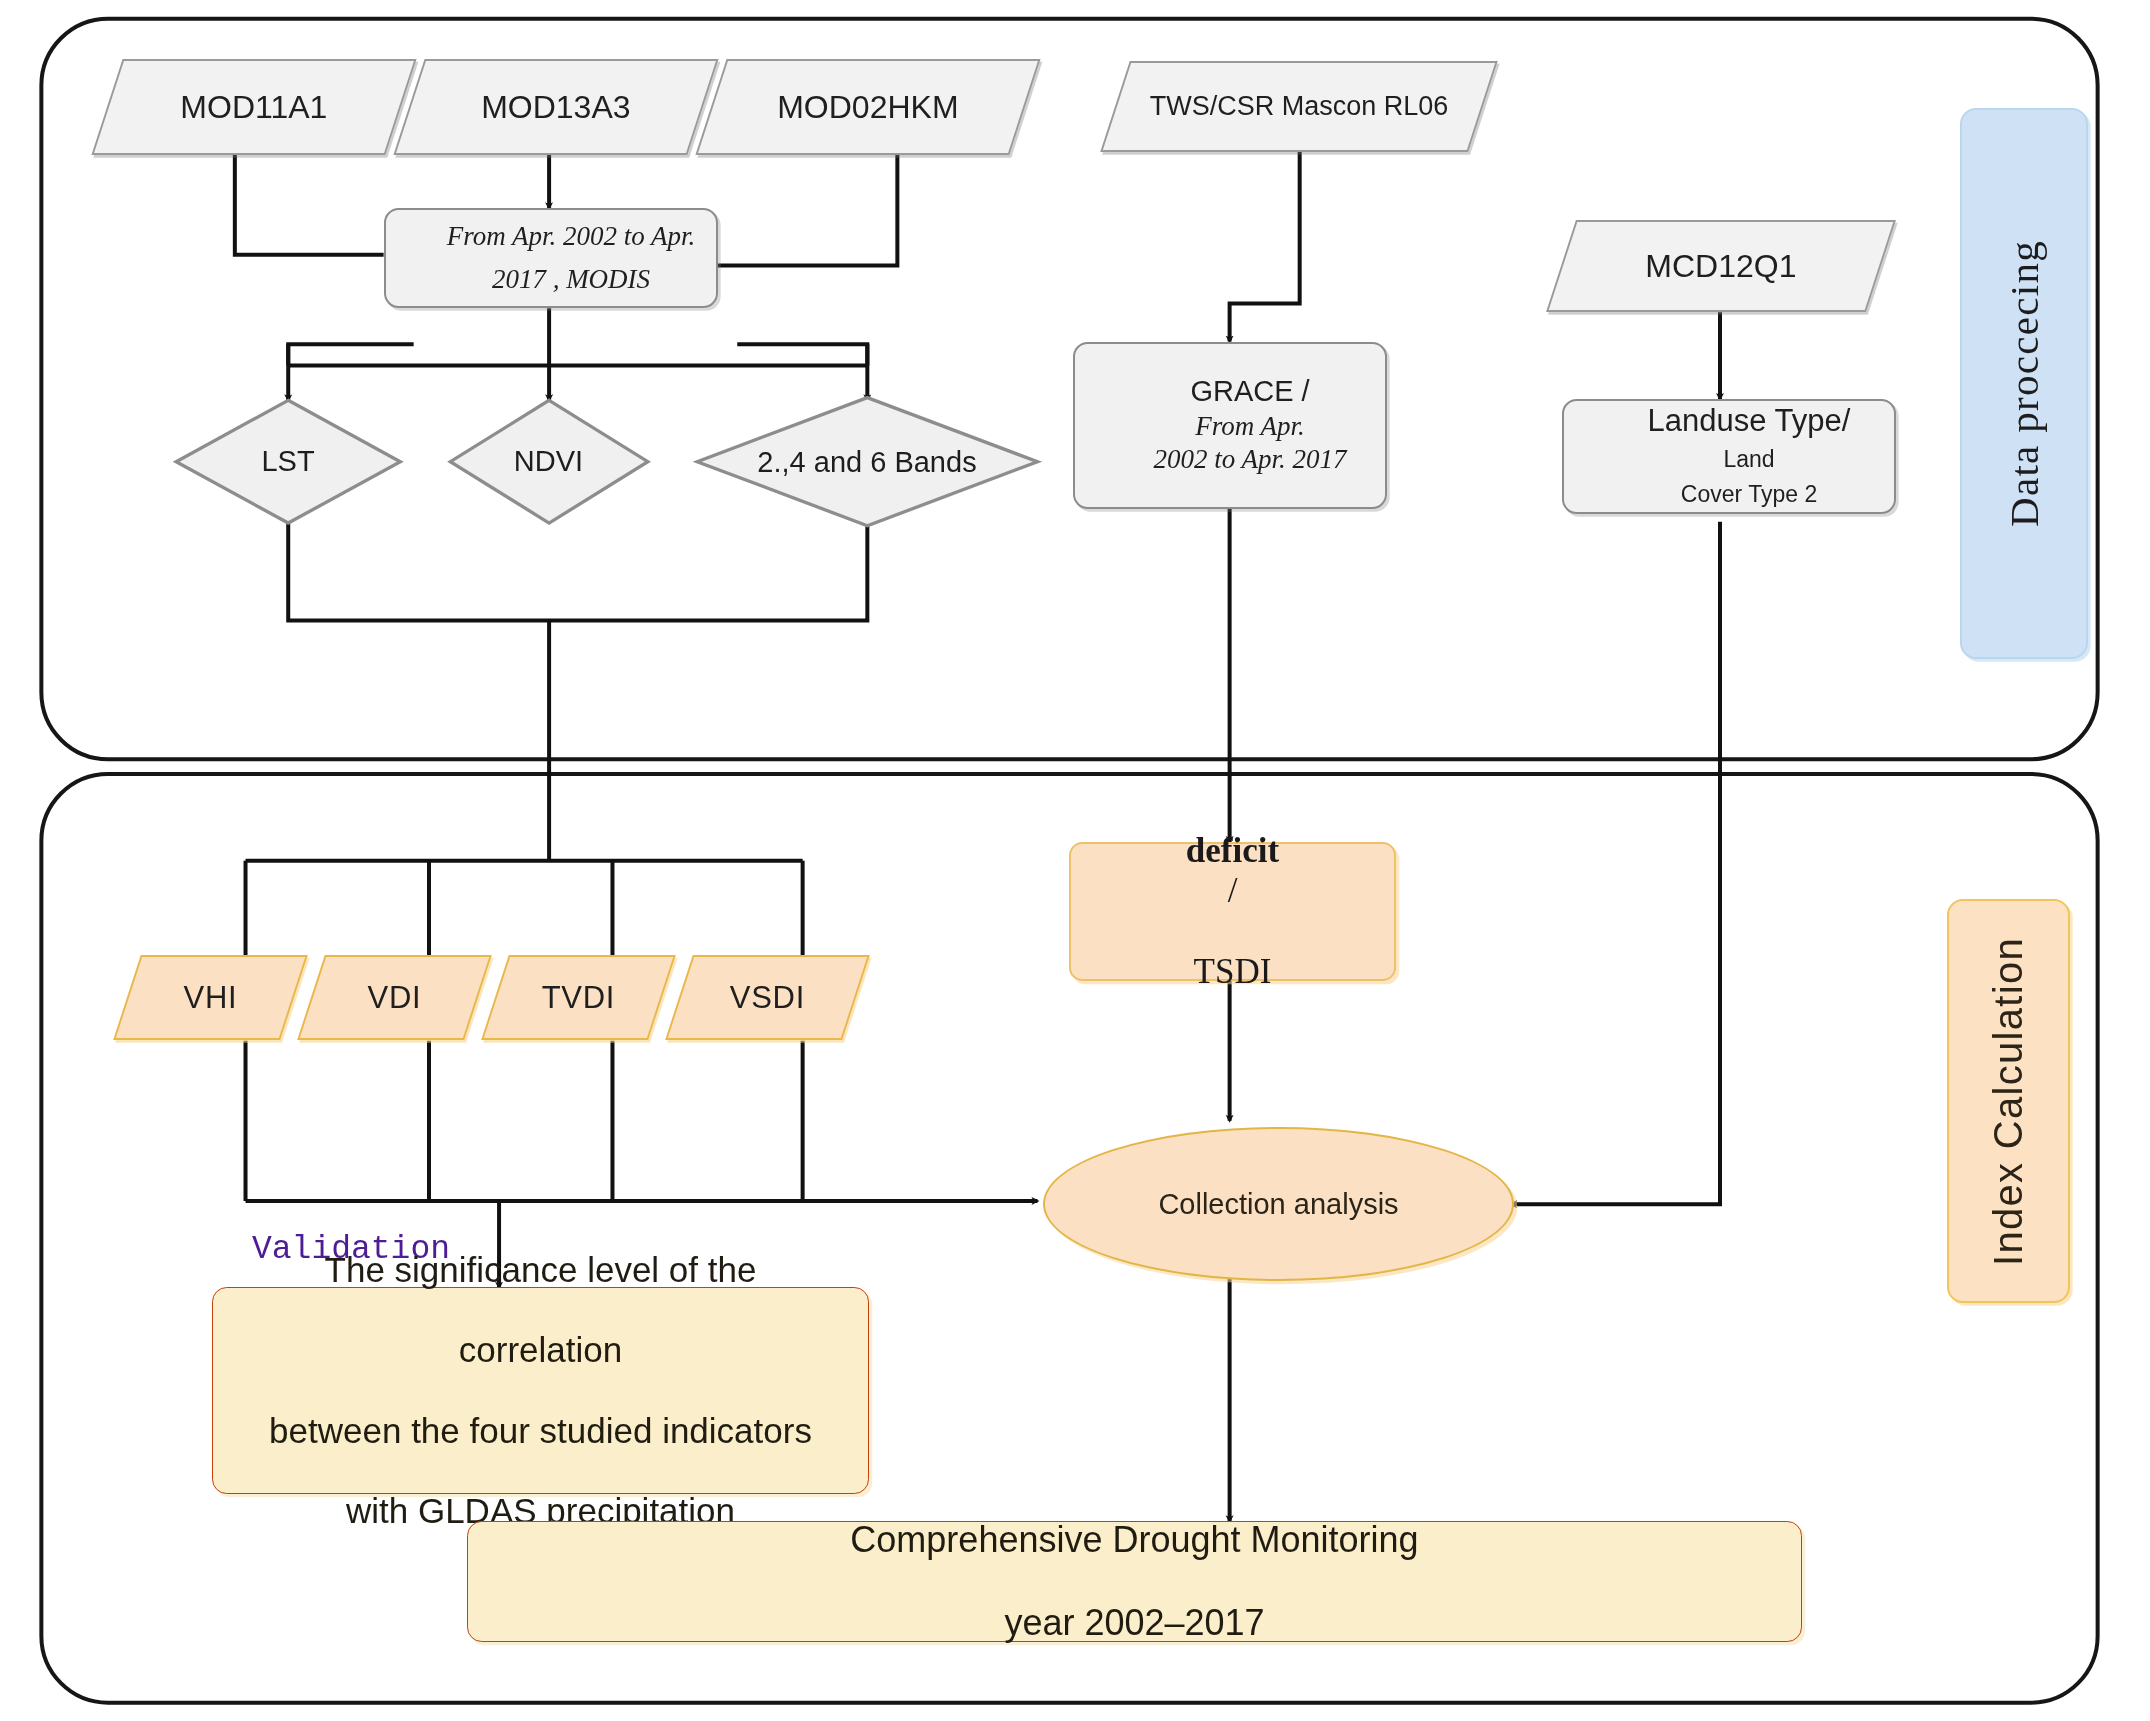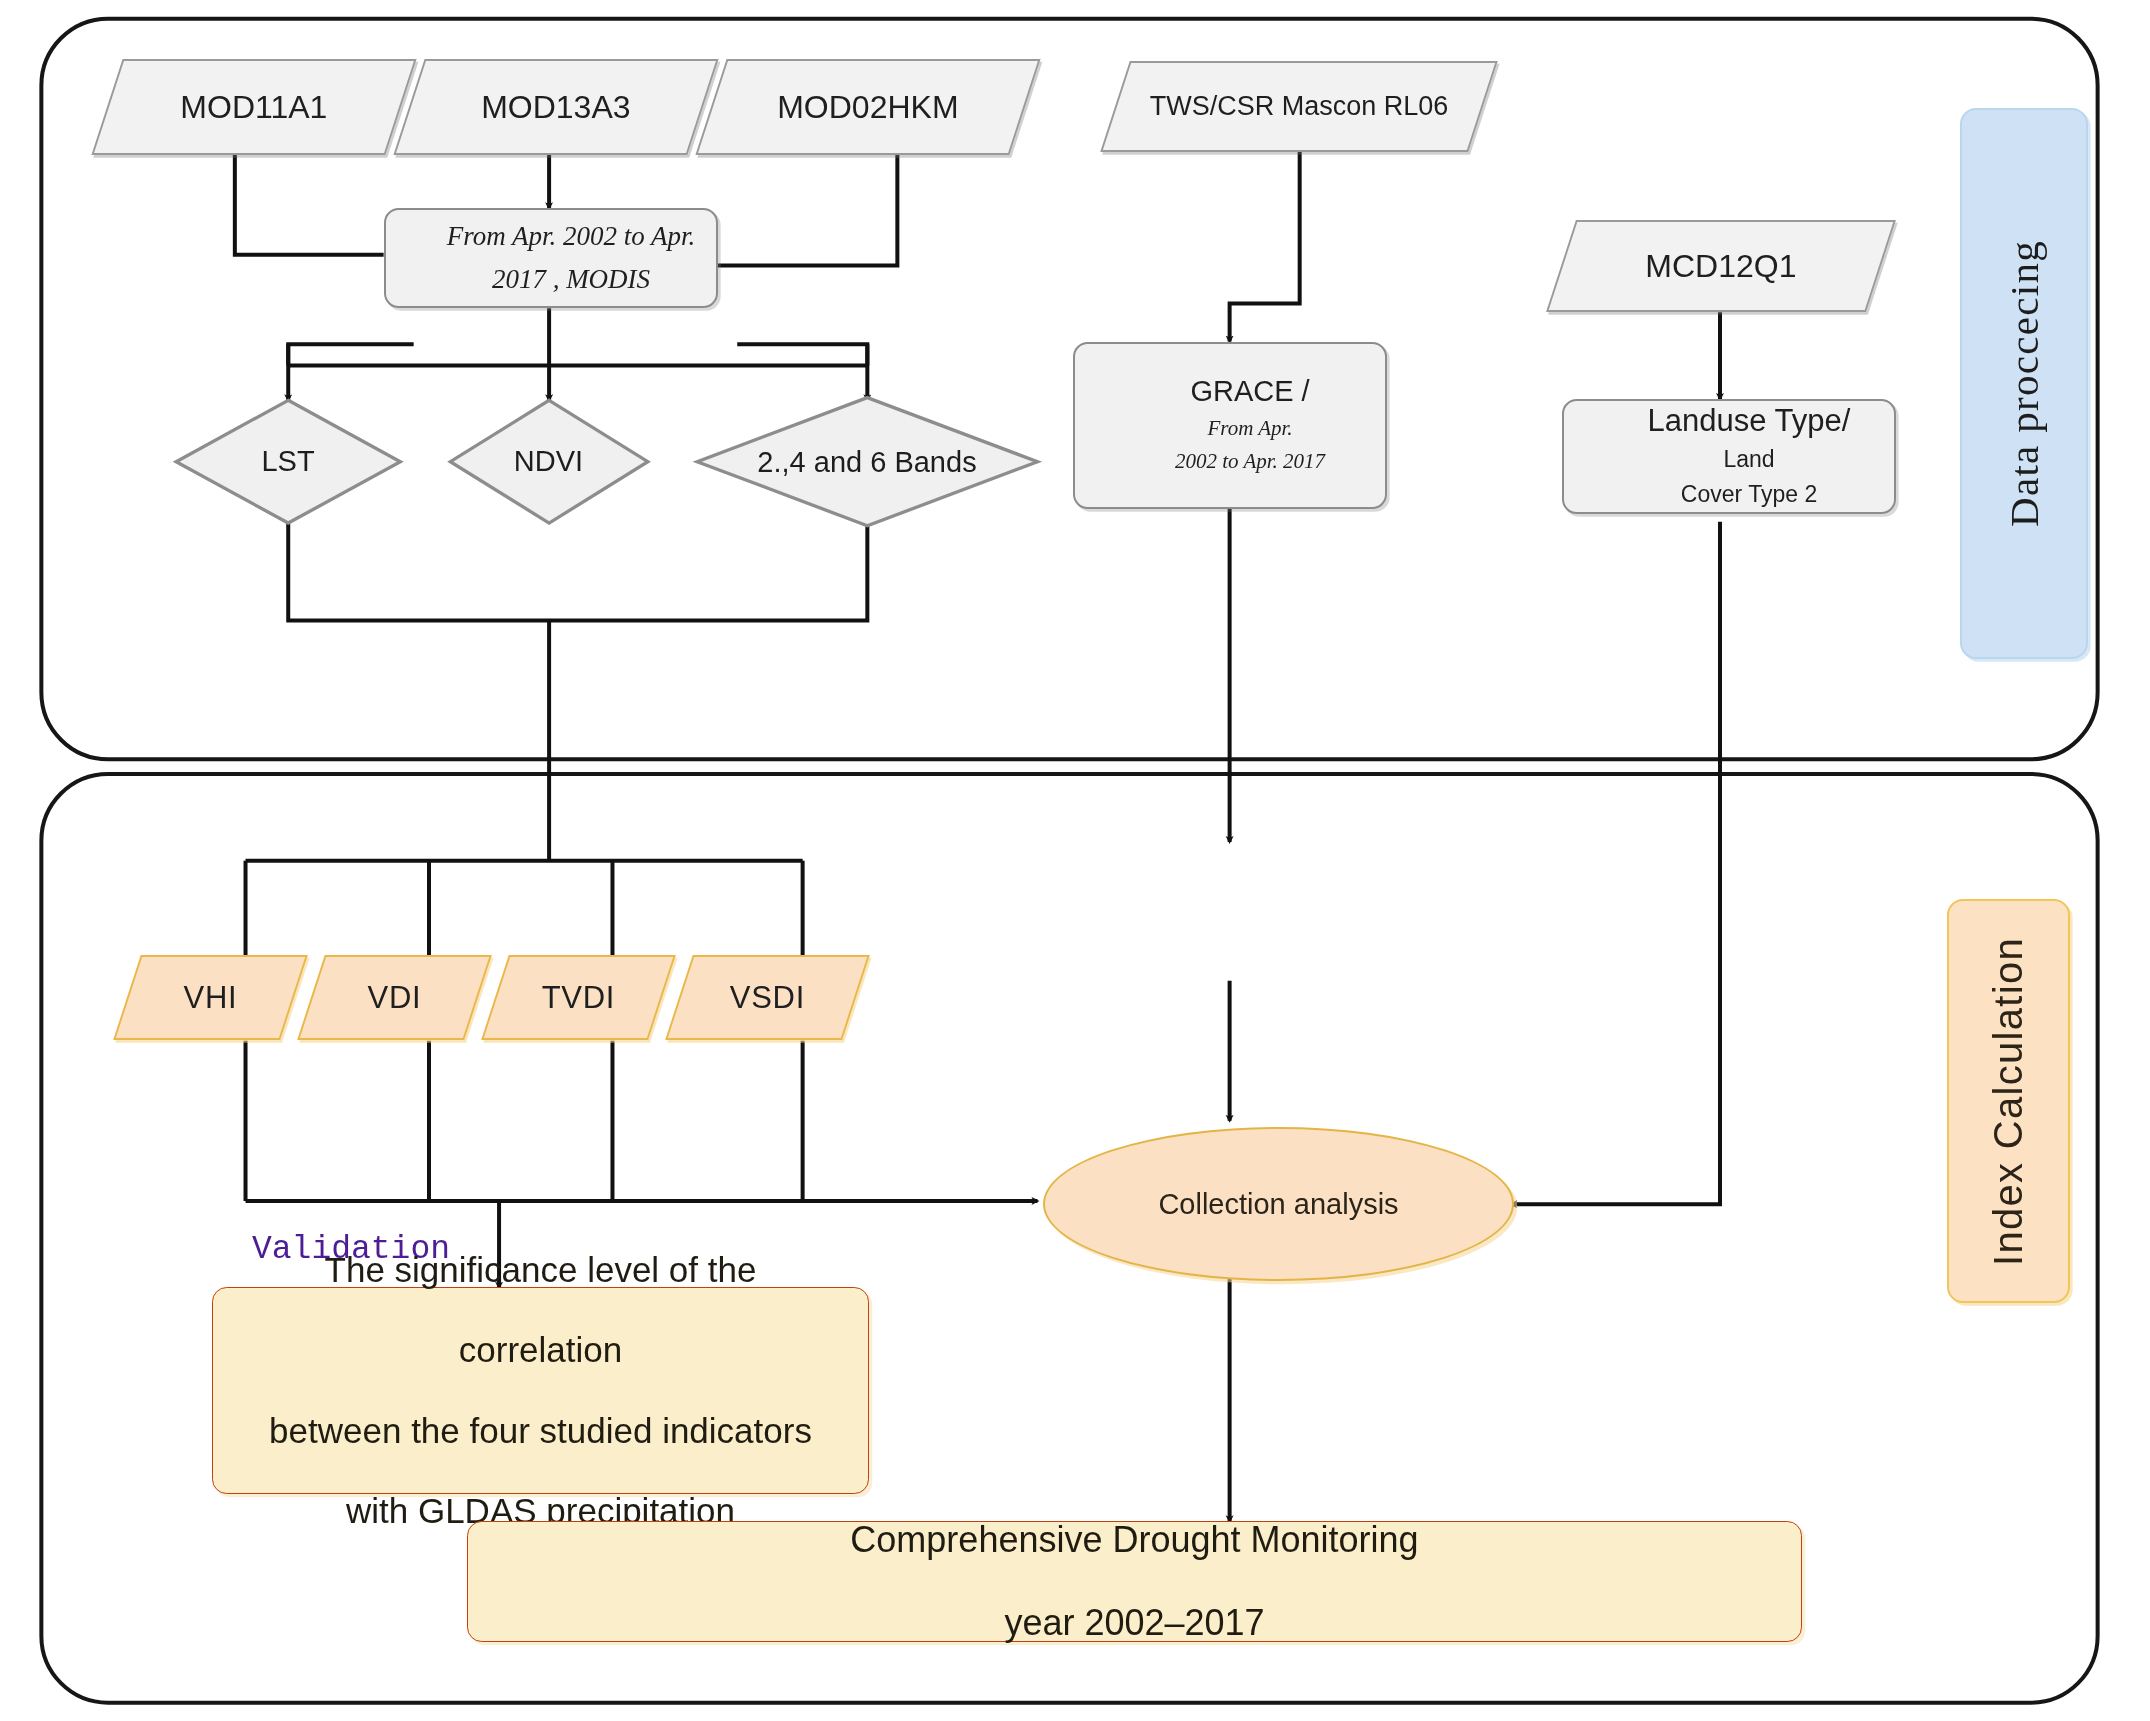--- a/index.html
+++ b/index.html
@@ -83,21 +83,21 @@
     display:flex;align-items:center;justify-content:center;
   }
 
   
   .freetext{position:absolute;font-family:Liberation Mono, monospace;color:#4c1d95;}
 
   .t-mod{font-size:32px;color:#1f1f1f;}
   .t-small{font-size:27px;color:#1f1f1f;}
   .t-ital{font-family:"Liberation Serif",serif;font-style:italic;font-size:27px;color:#1f1f1f;}
   .t-grace{font-size:29px;color:#1f1f1f;text-align:center;}
-  .t-grace i{font-family:"Liberation Serif",serif;font-size:21px;}
+  .t-grace i{font-family:"Liberation Serif",serif;font-size:27px;}
   .t-landuse{font-size:31px;color:#1f1f1f;}
   .t-landuse small{font-size:23px;}
   .t-index{font-size:31px;color:#1f1f1f;letter-spacing:0.7px;}
   .t-deficit{font-family:"Liberation Serif",serif;font-size:35px;color:#1a1a1a;}
   .t-deficit b{font-weight:bold;}
   .t-collect{font-size:29px;color:#2a2419;}
   .t-sig{font-size:35px;color:#201c12;line-height:1.18;}
   .t-final{font-size:36px;color:#201c12;line-height:1.25;}
 </style>
 </head>
@@ -238,20 +238,26 @@
   <div class="node para-orange" style="left:311px;top:955px;width:167px;height:85px;">
     <span class="t-index">VDI</span>
   </div>
   <div class="node para-orange" style="left:495px;top:955px;width:167px;height:85px;">
     <span class="t-index">TVDI</span>
   </div>
   <div class="node para-orange" style="left:679px;top:955px;width:177px;height:85px;">
     <span class="t-index">VSDI</span>
   </div>
 
+  <div class="node rbox-orange" style="left:1069px;top:842px;width:327px;height:139px;">
+    <span class="t-deficit">
+      <b>deficit</b><span> /</span><br>
+      <span>TSDI</span>
+    </span>
+  </div>
 
   <div class="ellipse" style="left:1043px;top:1127px;width:467px;height:150px;">
     <span class="t-collect">Collection analysis</span>
   </div>
 
   <div class="freetext" style="left:252px;top:1231px;font-size:33px;">Validation</div>
 
   <div class="node rbox-yellow" style="left:212px;top:1287px;width:657px;height:207px;">
     <span class="t-sig">
       <span>The significance level of the</span><br>

